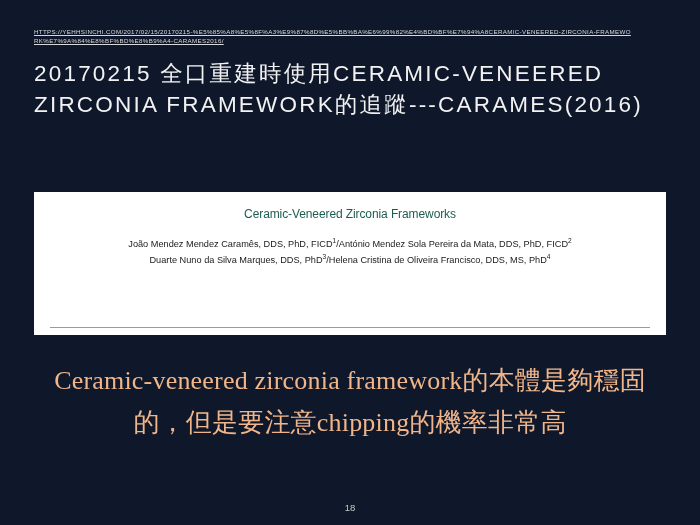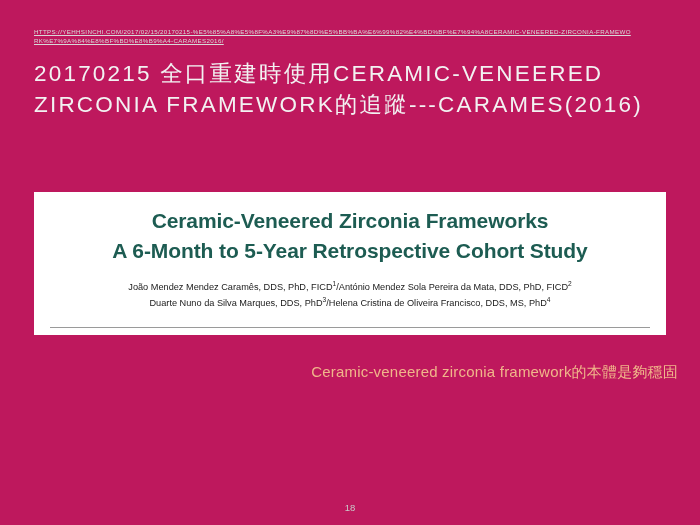--- a/index.html
+++ b/index.html
@@ -12,21 +12,21 @@
     background: #000000;
     font-family: "Liberation Sans", sans-serif;
     overflow: hidden;
     position: relative;
   }
   .slide {
     position: absolute;
     left: 0; top: 0;
     width: 700px;
     height: 525px;
-    background: #be185d;
+    background: #0f172a;
   }
   .source-link {
     position: absolute;
     left: 34px;
     top: 28px;
     width: 600px;
     color: #d8d8d8;
     font-size: 6.2px;
     line-height: 1.45;
     letter-spacing: 0.35px;
@@ -53,22 +53,22 @@
     width: 632px;
     height: 143px;
     background: #ffffff;
     box-sizing: border-box;
     padding: 14px 16px 10px 16px;
     overflow: hidden;
   }
   .paper-title {
     text-align: center;
     color: #1d5c52;
-    font-weight: bold;
-    font-size: 21px;
+    font-weight: normal;
+    font-size: 12px;
     line-height: 1.42;
     letter-spacing: -0.1px;
     font-family: "Liberation Sans", sans-serif;
   }
   .paper-title .line3 {
     color: #1d5c52;
   }
   .paper-authors {
     margin-top: 13px;
     text-align: center;
@@ -87,26 +87,26 @@
     right: 16px;
     bottom: 7px;
     height: 1px;
     background: #9a9a9a;
   }
   .caption {
     position: absolute;
     left: 22px;
     top: 360px;
     width: 656px;
-    text-align: right;
+    text-align: center;
     color: #f0b68a;
-    font-size: 15px;
+    font-size: 26px;
     line-height: 1.62;
     letter-spacing: 0.2px;
-    font-family: Liberation Sans, sans-serif;
+    font-family: Liberation Serif, serif;
   }
   .page-number {
     position: absolute;
     left: 0;
     width: 700px;
     top: 502px;
     text-align: center;
     color: #c9c9c9;
     font-size: 9.5px;
     font-family: "Liberation Sans", sans-serif;
@@ -117,32 +117,32 @@
 
 <div class="slide">
 
   <a class="source-link" href="#">HTTPS://YEHHSINCHI.COM/2017/02/15/20170215-%E5%85%A8%E5%8F%A3%E9%87%8D%E5%BB%BA%E6%99%82%E4%BD%BF%E7%94%A8CERAMIC-VENEERED-ZIRCONIA-FRAMEWORK%E7%9A%84%E8%BF%BD%E8%B9%A4-CARAMES2016/</a>
 
   <div class="title">20170215 全口重建時使用CERAMIC-VENEERED ZIRCONIA FRAMEWORK的追蹤---CARAMES(2016)</div>
 
   <div class="paper-card">
     <div class="paper-title">
       <div>Ceramic-Veneered Zirconia Frameworks</div>
-      <div class="line3">A 6-Month to 5-Year Retrospective Cohort Study</div>
     </div>
     <div class="paper-authors">
       <div>
         <span>João Mendez Mendez Caramês, DDS, PhD, FICD</span><sup>1</sup><span>/António Mendez Sola Pereira da Mata, DDS, PhD, FICD</span><sup>2</sup>
       </div>
       <div>
         <span>Duarte Nuno da Silva Marques, DDS, PhD</span><sup>3</sup><span>/Helena Cristina de Oliveira Francisco, DDS, MS, PhD</span><sup>4</sup>
       </div>
     </div>
     <div class="rule"></div>
   </div>
 
   <div class="caption">
     <div>Ceramic-veneered zirconia framework的本體是夠穩固</div>
+    <div>的，但是要注意chipping的機率非常高</div>
   </div>
 
   <div class="page-number">18</div>
 
 </div>
 
 </body></html>

